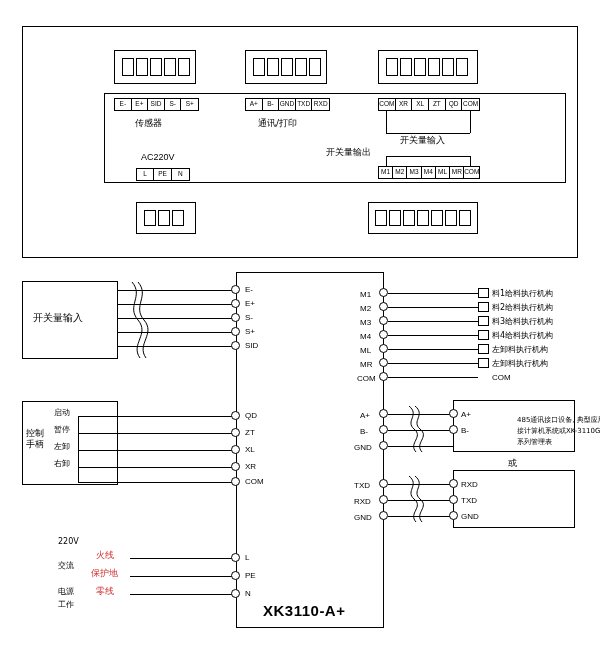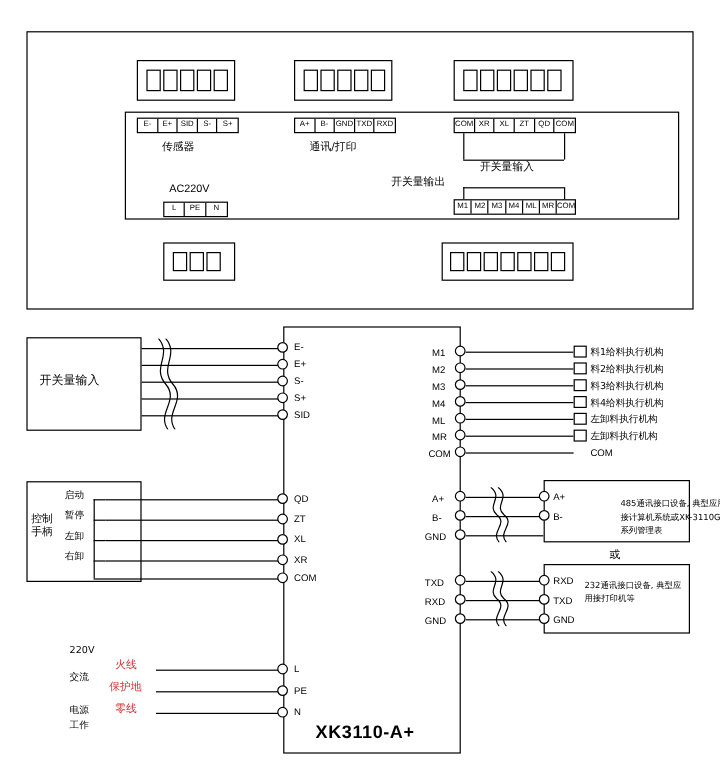--- a/index.html
+++ b/index.html
@@ -278,15 +278,14 @@
     <path d="M11 0 C22 9, 7 15, 16 23 C26 31, 10 37, 18 46" fill="none" stroke="#000" stroke-width="1"></path>
   </svg>
 
   <div class="box" style="left:453px;top:470px;width:122px;height:58px;"></div>
   <div class="term" style="left:449px;top:479px;"></div>
   <div class="term" style="left:449px;top:495px;"></div>
   <div class="term" style="left:449px;top:511px;"></div>
   <div class="lbl" style="left:461px;top:480px;">RXD</div>
   <div class="lbl" style="left:461px;top:496px;">TXD</div>
   <div class="lbl" style="left:461px;top:512px;">GND</div>
-  <div class="lbl cn" style="left:487px;top:483px;width:86px;white-space:normal;font-size:7px;line-height:11px;">232通讯接口设备, 典型应用接打印机等</div>
 
 </div>
 
 </body></html>

